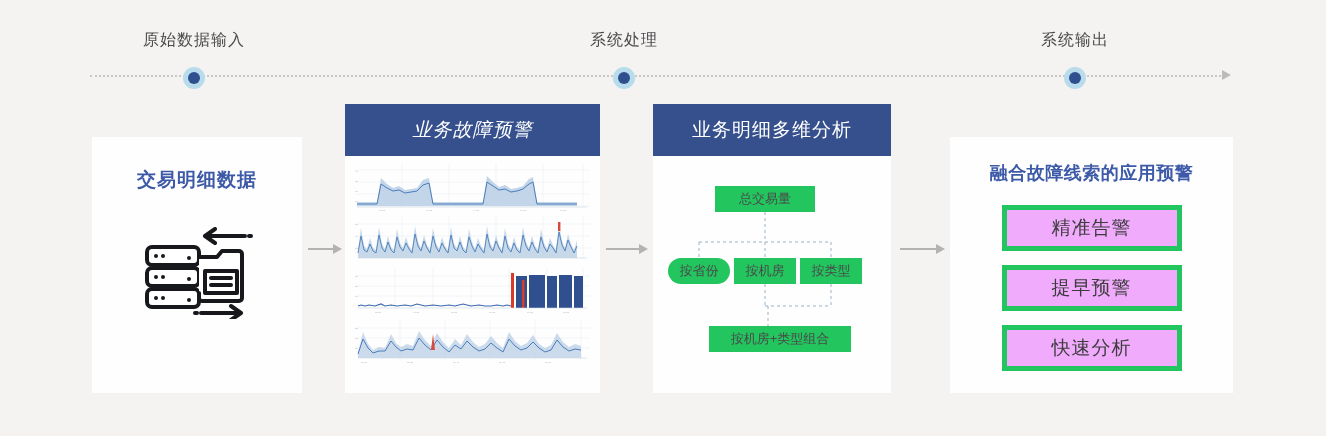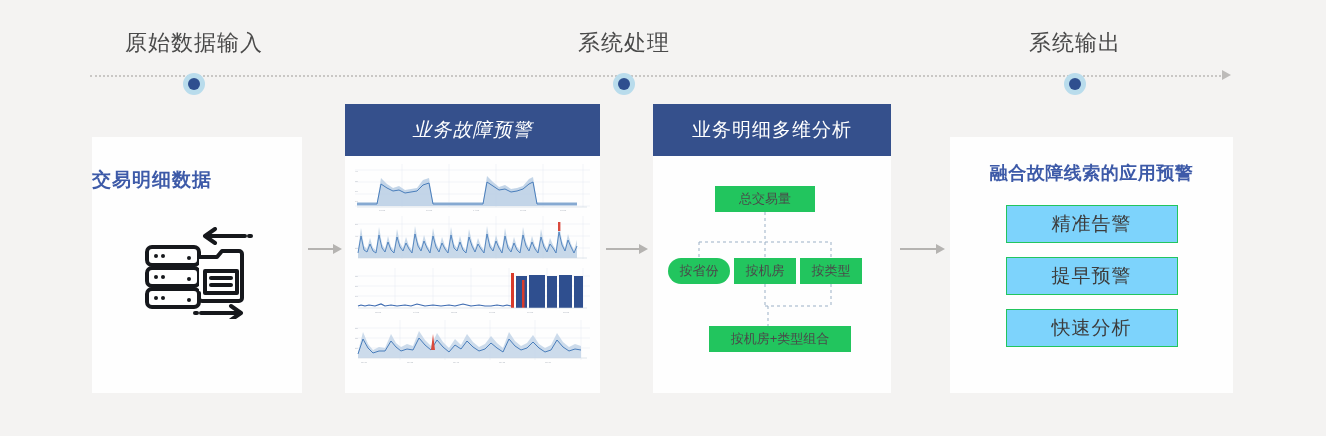--- a/index.html
+++ b/index.html
@@ -15,37 +15,37 @@
     position:absolute;left:90px;top:75px;width:1135px;height:0;
     border-top:2px dotted #c9c7c5;
   }
   .tl-arrow{
     position:absolute;left:1222px;top:70px;width:0;height:0;
     border-top:5px solid transparent;border-bottom:5px solid transparent;
     border-left:9px solid #bdbbb9;
   }
   .tl-step{position:absolute;top:0;transform:translateX(-50%);text-align:center;}
   .tl-label{
-    font-size:22px;color:#4a4a4a;letter-spacing:1px;
+    font-size:16px;color:#4a4a4a;letter-spacing:1px;
     white-space:nowrap;line-height:1;padding-top:32px;
   }
   .tl-dot{
     margin:19px auto 0;width:22px;height:22px;border-radius:50%;
     background:#b9dcec;display:flex;align-items:center;justify-content:center;
   }
   .tl-dot i{display:block;width:12px;height:12px;border-radius:50%;background:#2f4f8f;}
 
   
   #cards{position:absolute;left:0;top:100px;width:1326px;height:336px;}
   .card{position:absolute;background:#fefefe;box-sizing:border-box;}
 
   
   #card1{left:92px;top:37px;width:210px;height:256px;}
   #card1 .c1-title{
-    font-size:19px;font-weight:bold;color:#3d5aa8;
+    text-align:center;font-size:19px;font-weight:bold;color:#3d5aa8;
     padding-top:30px;letter-spacing:1px;
   }
   #card1 .c1-icon{display:flex;justify-content:center;margin-top:34px;}
 
   
   .panel-head{
     background:#35508c;color:#fff;text-align:center;
     font-size:19px;letter-spacing:1px;
     height:52px;line-height:52px;
   }
@@ -71,21 +71,21 @@
   .tree svg{position:absolute;left:0;top:0;width:238px;height:237px;}
 
   
   #card4{left:950px;top:37px;width:283px;height:256px;}
   #card4 .c4-title{
     text-align:center;font-size:18px;font-weight:bold;color:#3d5aa8;
     padding-top:24px;letter-spacing:.5px;
   }
   .out-box{
     margin:14px auto 0;width:170px;height:36px;line-height:36px;
-    border:1px solid #22c55e;background:#7dd3fc;
+    border:5px solid #22c55e;background:#f0abfc;
     text-align:center;font-size:19px;color:#3c3c3c;letter-spacing:1px;
   }
   .out-box.first{margin-top:20px;}
 
   
   .arrow{position:absolute;top:144px;height:10px;}
   .arrow .shaft{position:absolute;left:0;top:4px;height:2px;background:#b5b3b1;}
   .arrow .head{
     position:absolute;top:0;width:0;height:0;
     border-top:5px solid transparent;border-bottom:5px solid transparent;

